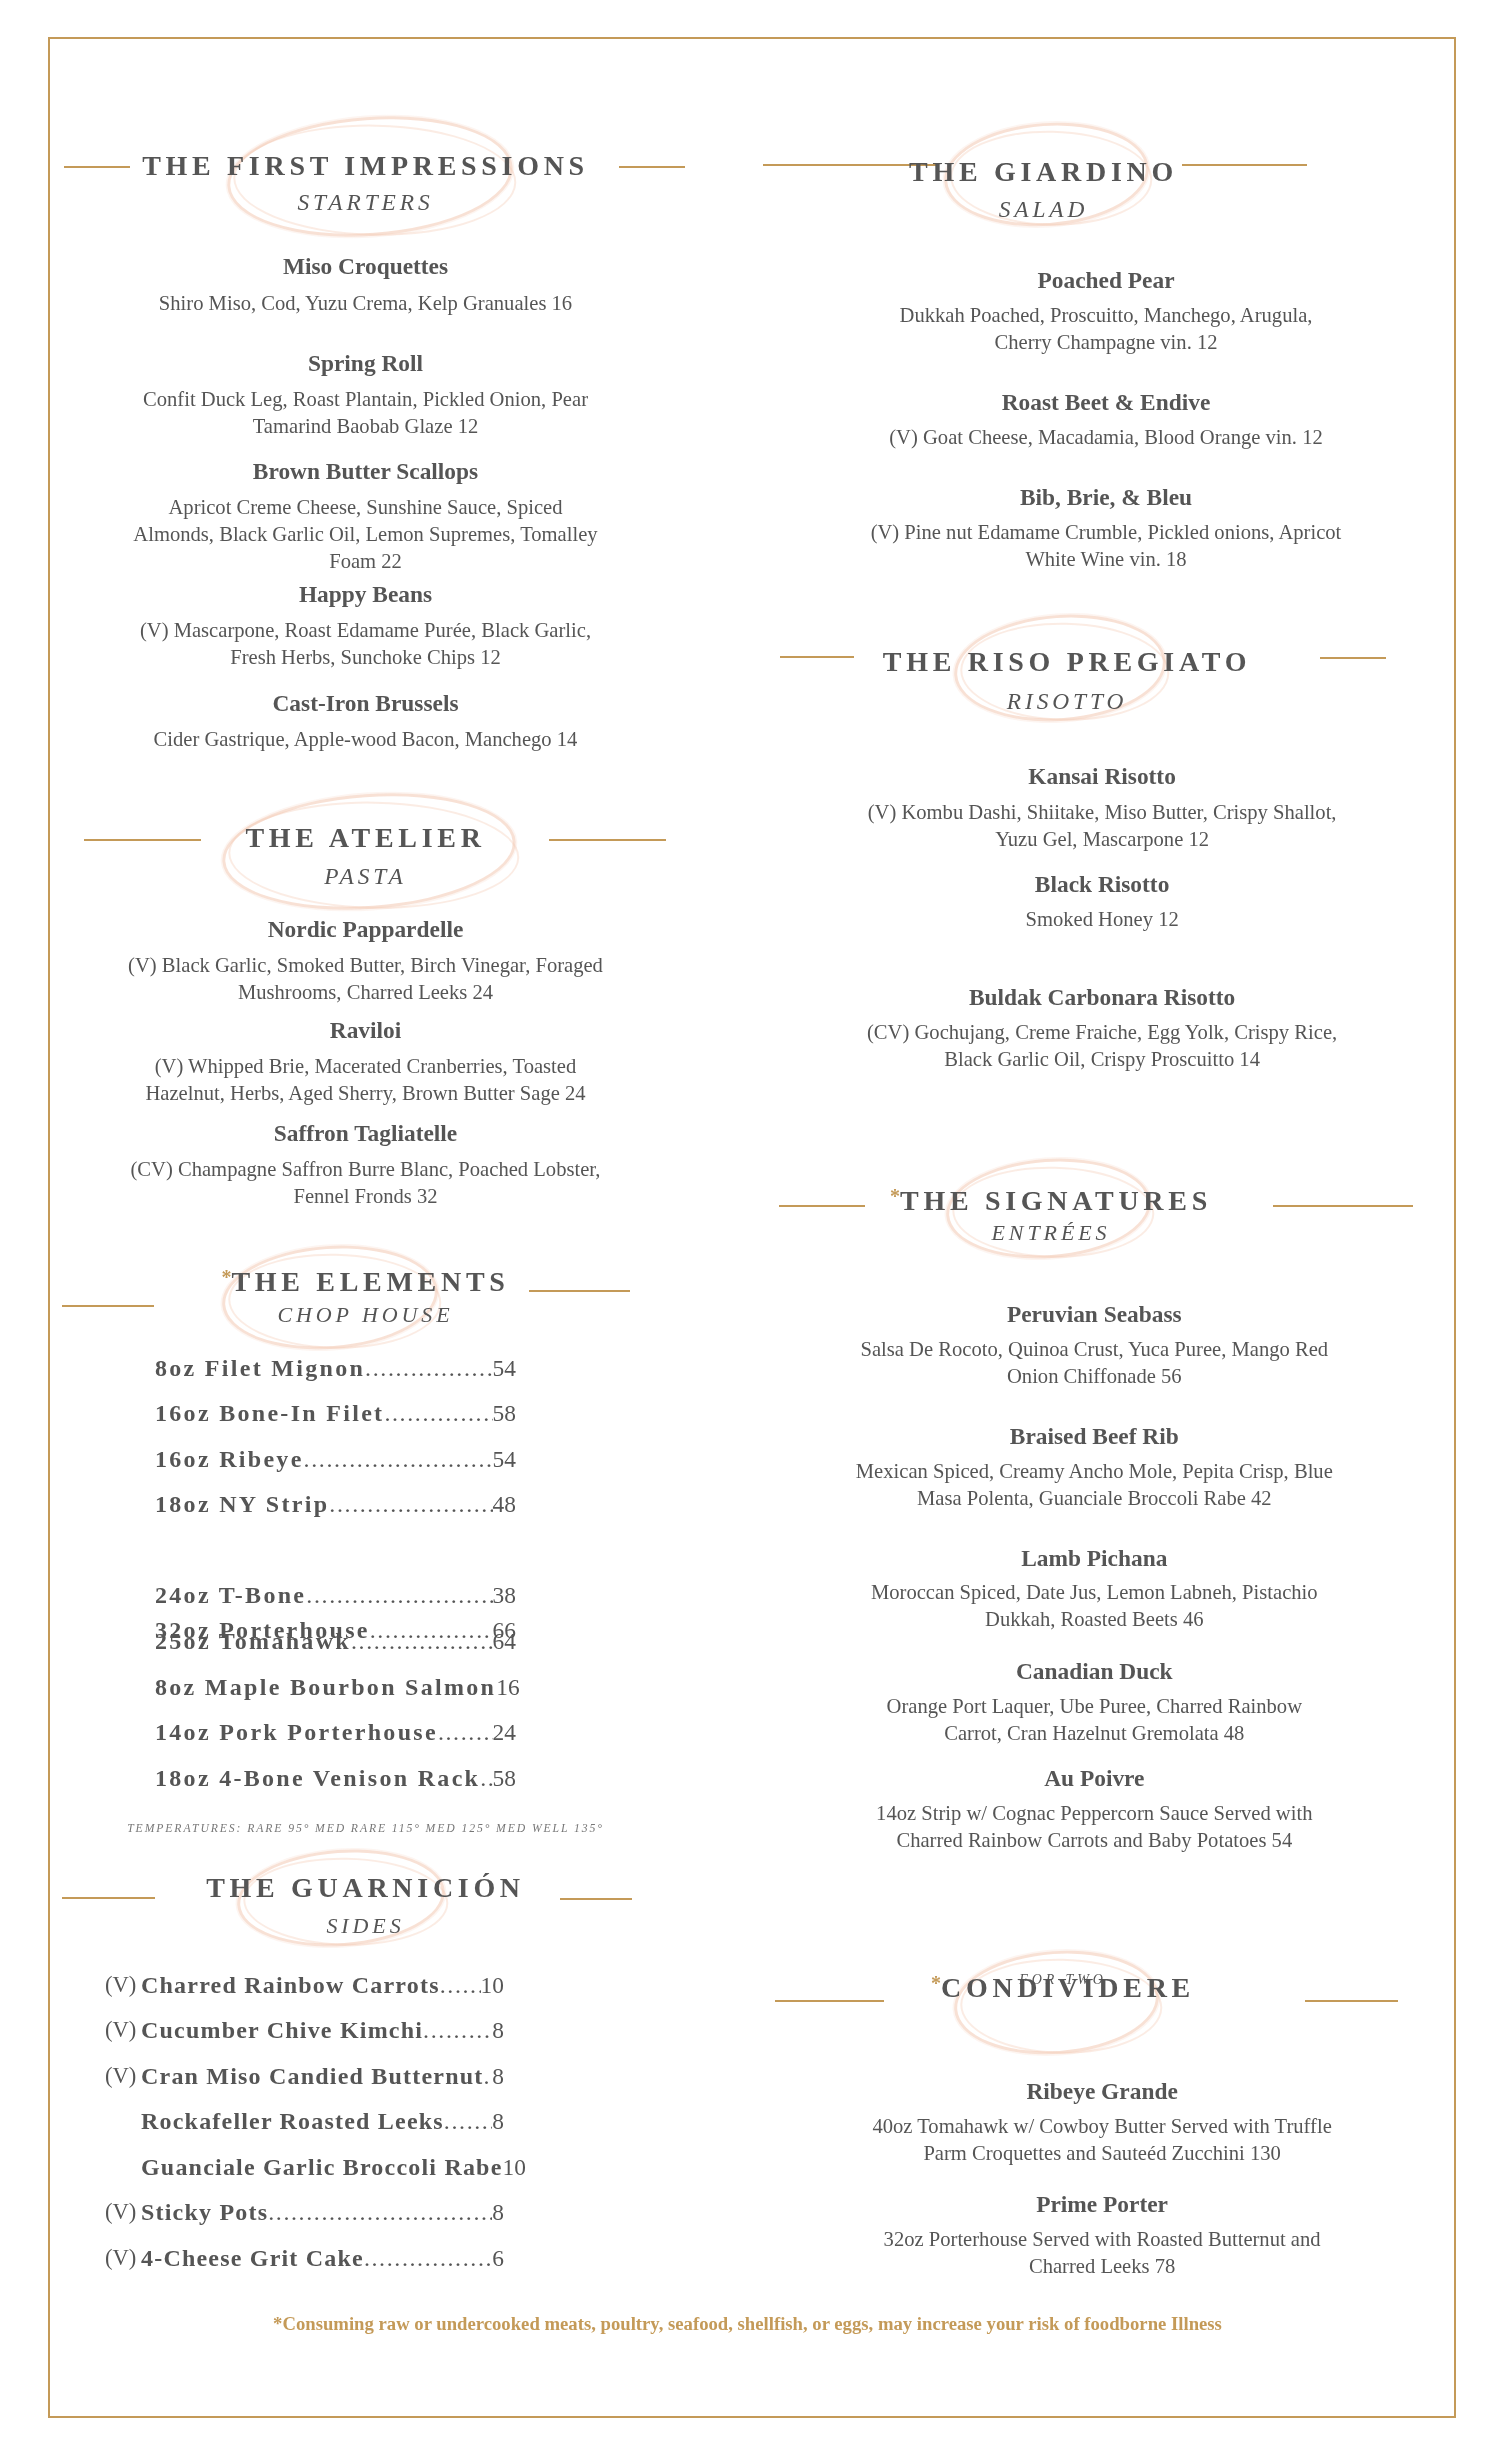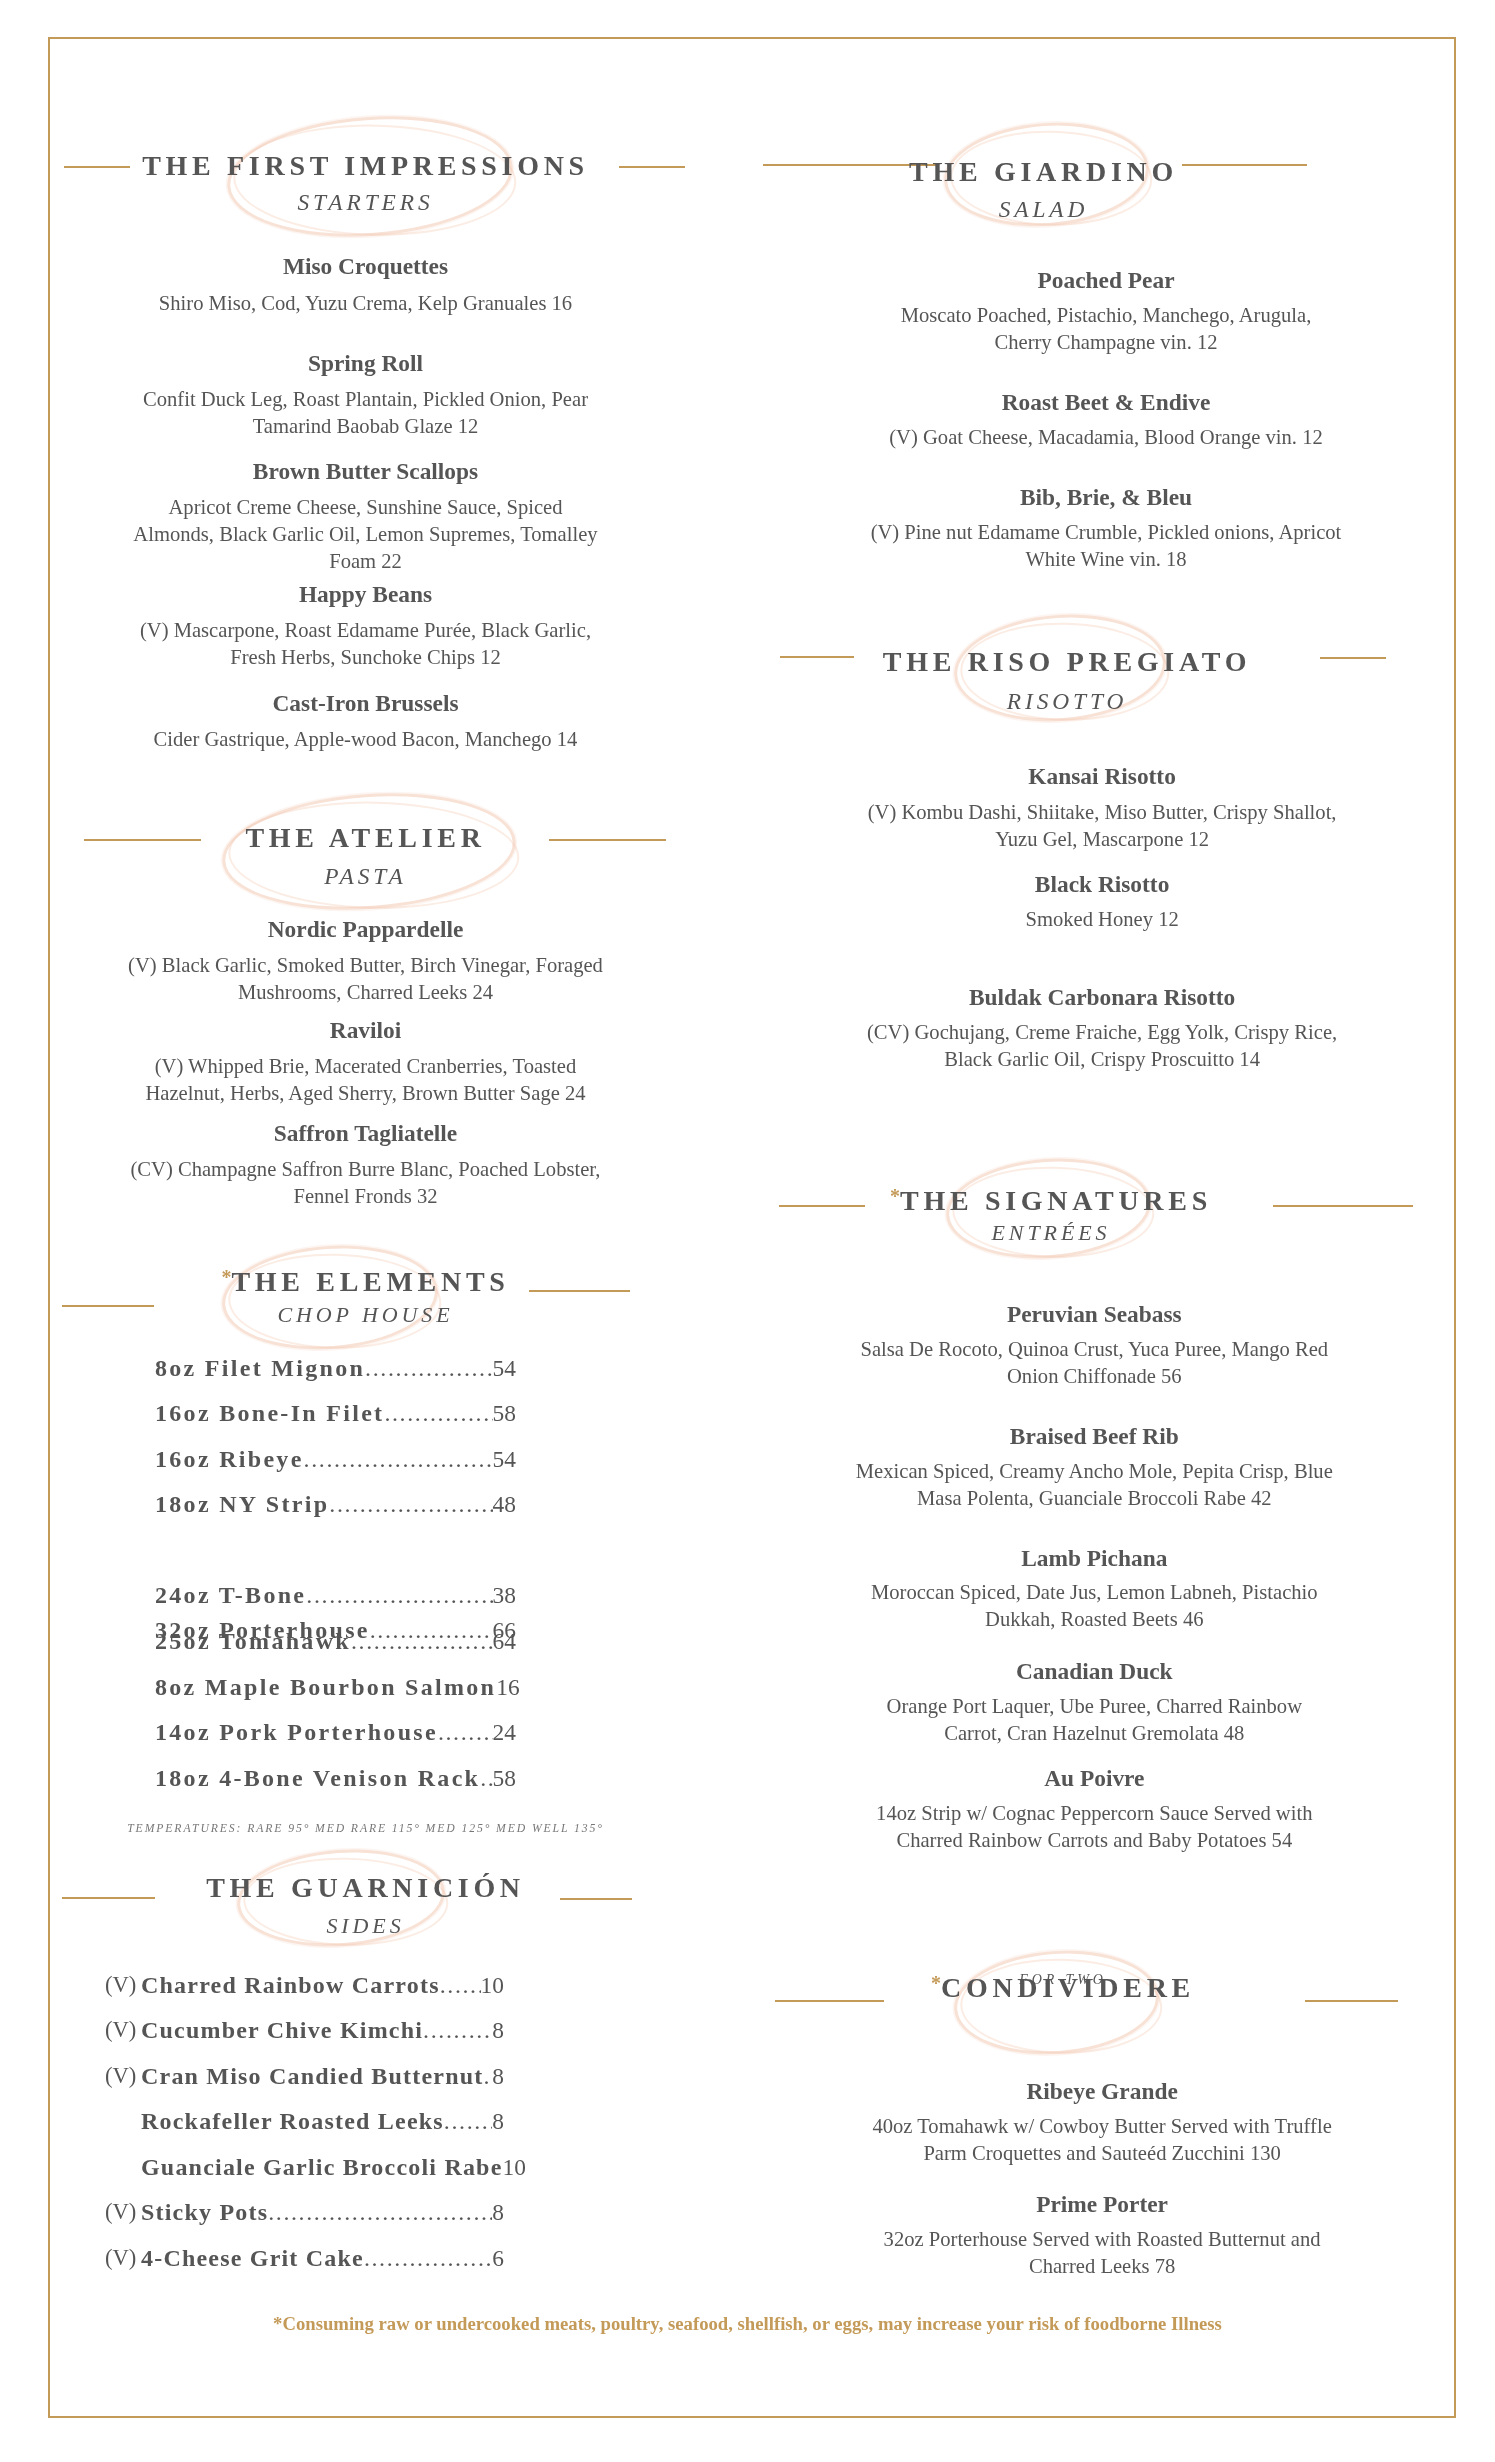--- a/index.html
+++ b/index.html
@@ -213,21 +213,21 @@
 
   <section>
     <div class="oval" style="left:169px;top:123px;width:199px;height:97px;"></div>
     <div class="rule" style="left:-11.7px;top:164px;width:175px;"></div>
     <div class="rule" style="left:407px;top:164px;width:125px;"></div>
     <div class="abs sec-title" style="top:156px;width:537px;">THE GIARDINO</div>
     <div class="abs sec-sub" style="top:196px;width:537px;">SALAD</div>
 
     <div class="abs dish" style="top:267px;width:662px;text-align:center;">Poached Pear</div>
     <div class="abs desc" style="top:302px;">
-        <div>Moscato Poached, Pistachio, Manchego, Arugula,</div>
+        <div>Dukkah Poached, Proscuitto, Manchego, Arugula,</div>
         <div>Cherry Champagne vin.  12</div>
       </div>
 
     <div class="abs dish" style="top:389px;">Roast Beet &amp; Endive</div>
     <div class="abs desc" style="top:424px;">
         <div>(V) Goat Cheese, Macadamia, Blood Orange vin.  12</div>
       </div>
 
     <div class="abs dish" style="top:484px;">Bib, Brie, &amp; Bleu</div>
     <div class="abs desc" style="top:519px;">

